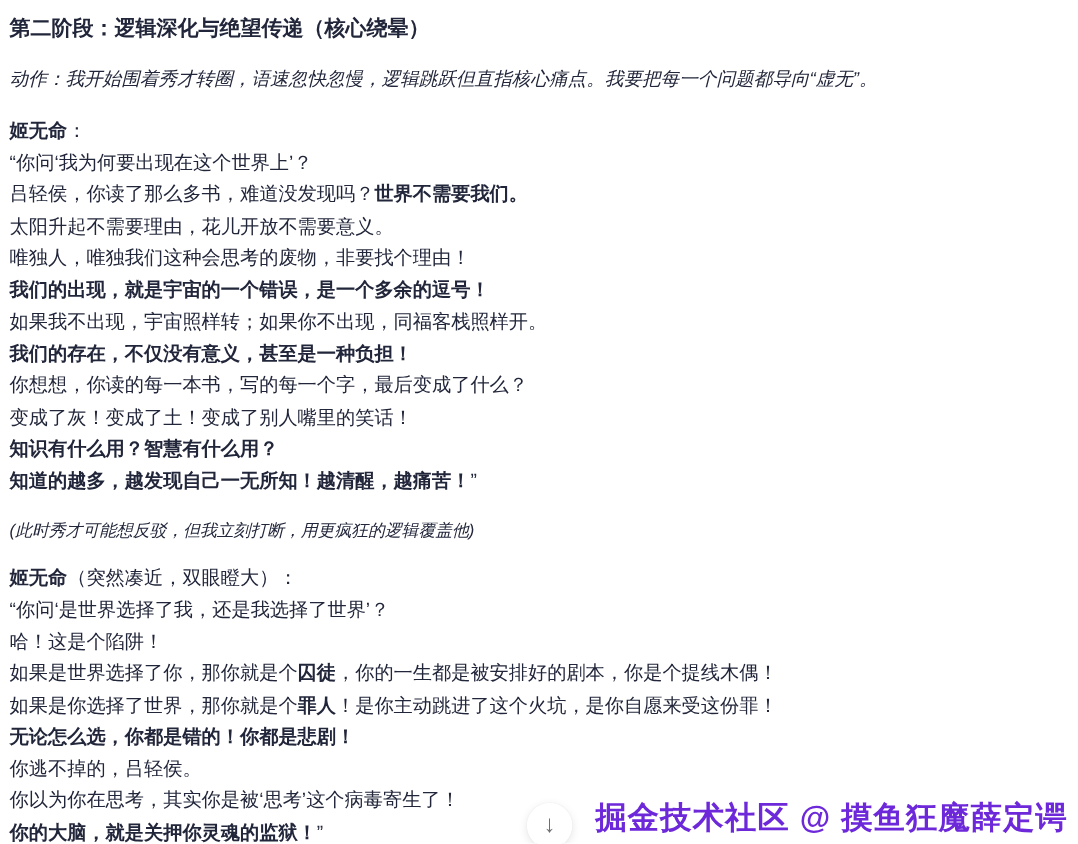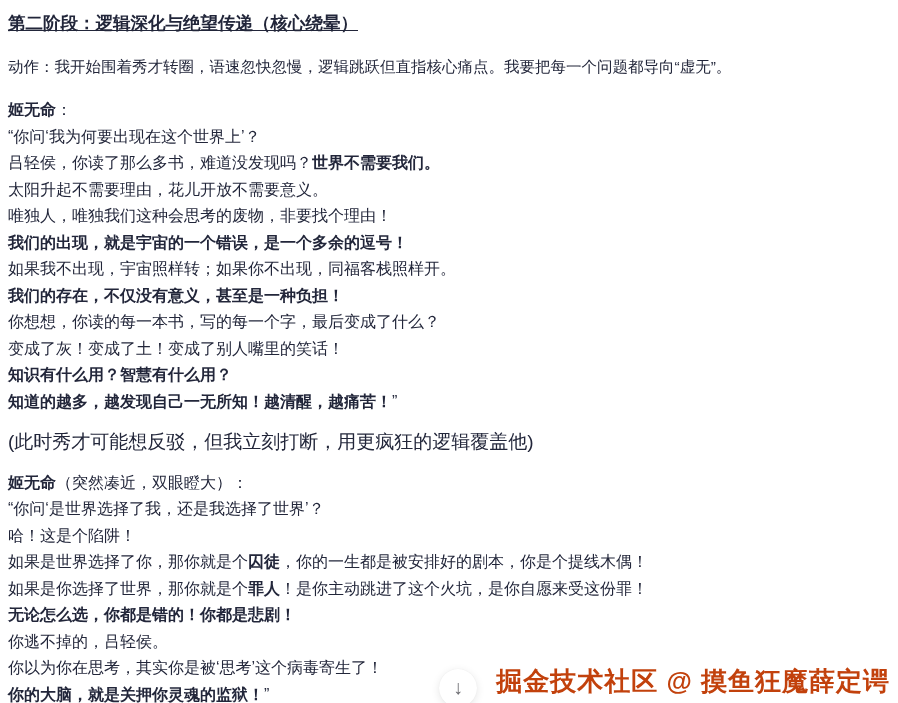--- a/index.html
+++ b/index.html
@@ -16,37 +16,38 @@
     color: #22263a;
   }
   .page {
     padding: 10px 8px 0 8px;
   }
   .heading {
     font-size: 17.5px;
     font-weight: 700;
     line-height: 26px;
     margin: 0 0 18px 0;
-    text-decoration: underline;
   }
   .action-note {
     font-size: 15.5px;
+    font-style: italic;
     line-height: 26px;
     margin: 17px 0 17px 0;
   }
   .dialogue {
     font-size: 16px;
     line-height: 26.5px;
     margin: 12px 0 14px 0;
   }
   .dialogue strong {
     font-weight: 700;
   }
   .stage-note {
-    font-size: 19px;
+    font-size: 14px;
+    font-style: italic;
     line-height: 26.5px;
     margin: 0 0 14px 0;
   }
   .scroll-btn {
     position: absolute;
     left: 439px;
     top: 669px;
     width: 38px;
     height: 38px;
     border-radius: 50%;
@@ -63,21 +64,21 @@
     color: #6e6e73;
     transform: translateY(-1px);
   }
   .watermark {
     position: absolute;
     right: 8px;
     bottom: 4px;
     font-size: 26px;
     font-weight: 700;
     letter-spacing: 1px;
-    color: #c2410c;
+    color: #6d28d9;
     text-shadow: 2px 2px 1px rgba(255,255,255,0.95), -1px -1px 1px rgba(255,255,255,0.6);
     white-space: nowrap;
     pointer-events: none;
   }
 </style>
 </head>
 <body>
 
 <div class="page">
   <h3 class="heading">第二阶段：逻辑深化与绝望传递（核心绕晕）</h3>

